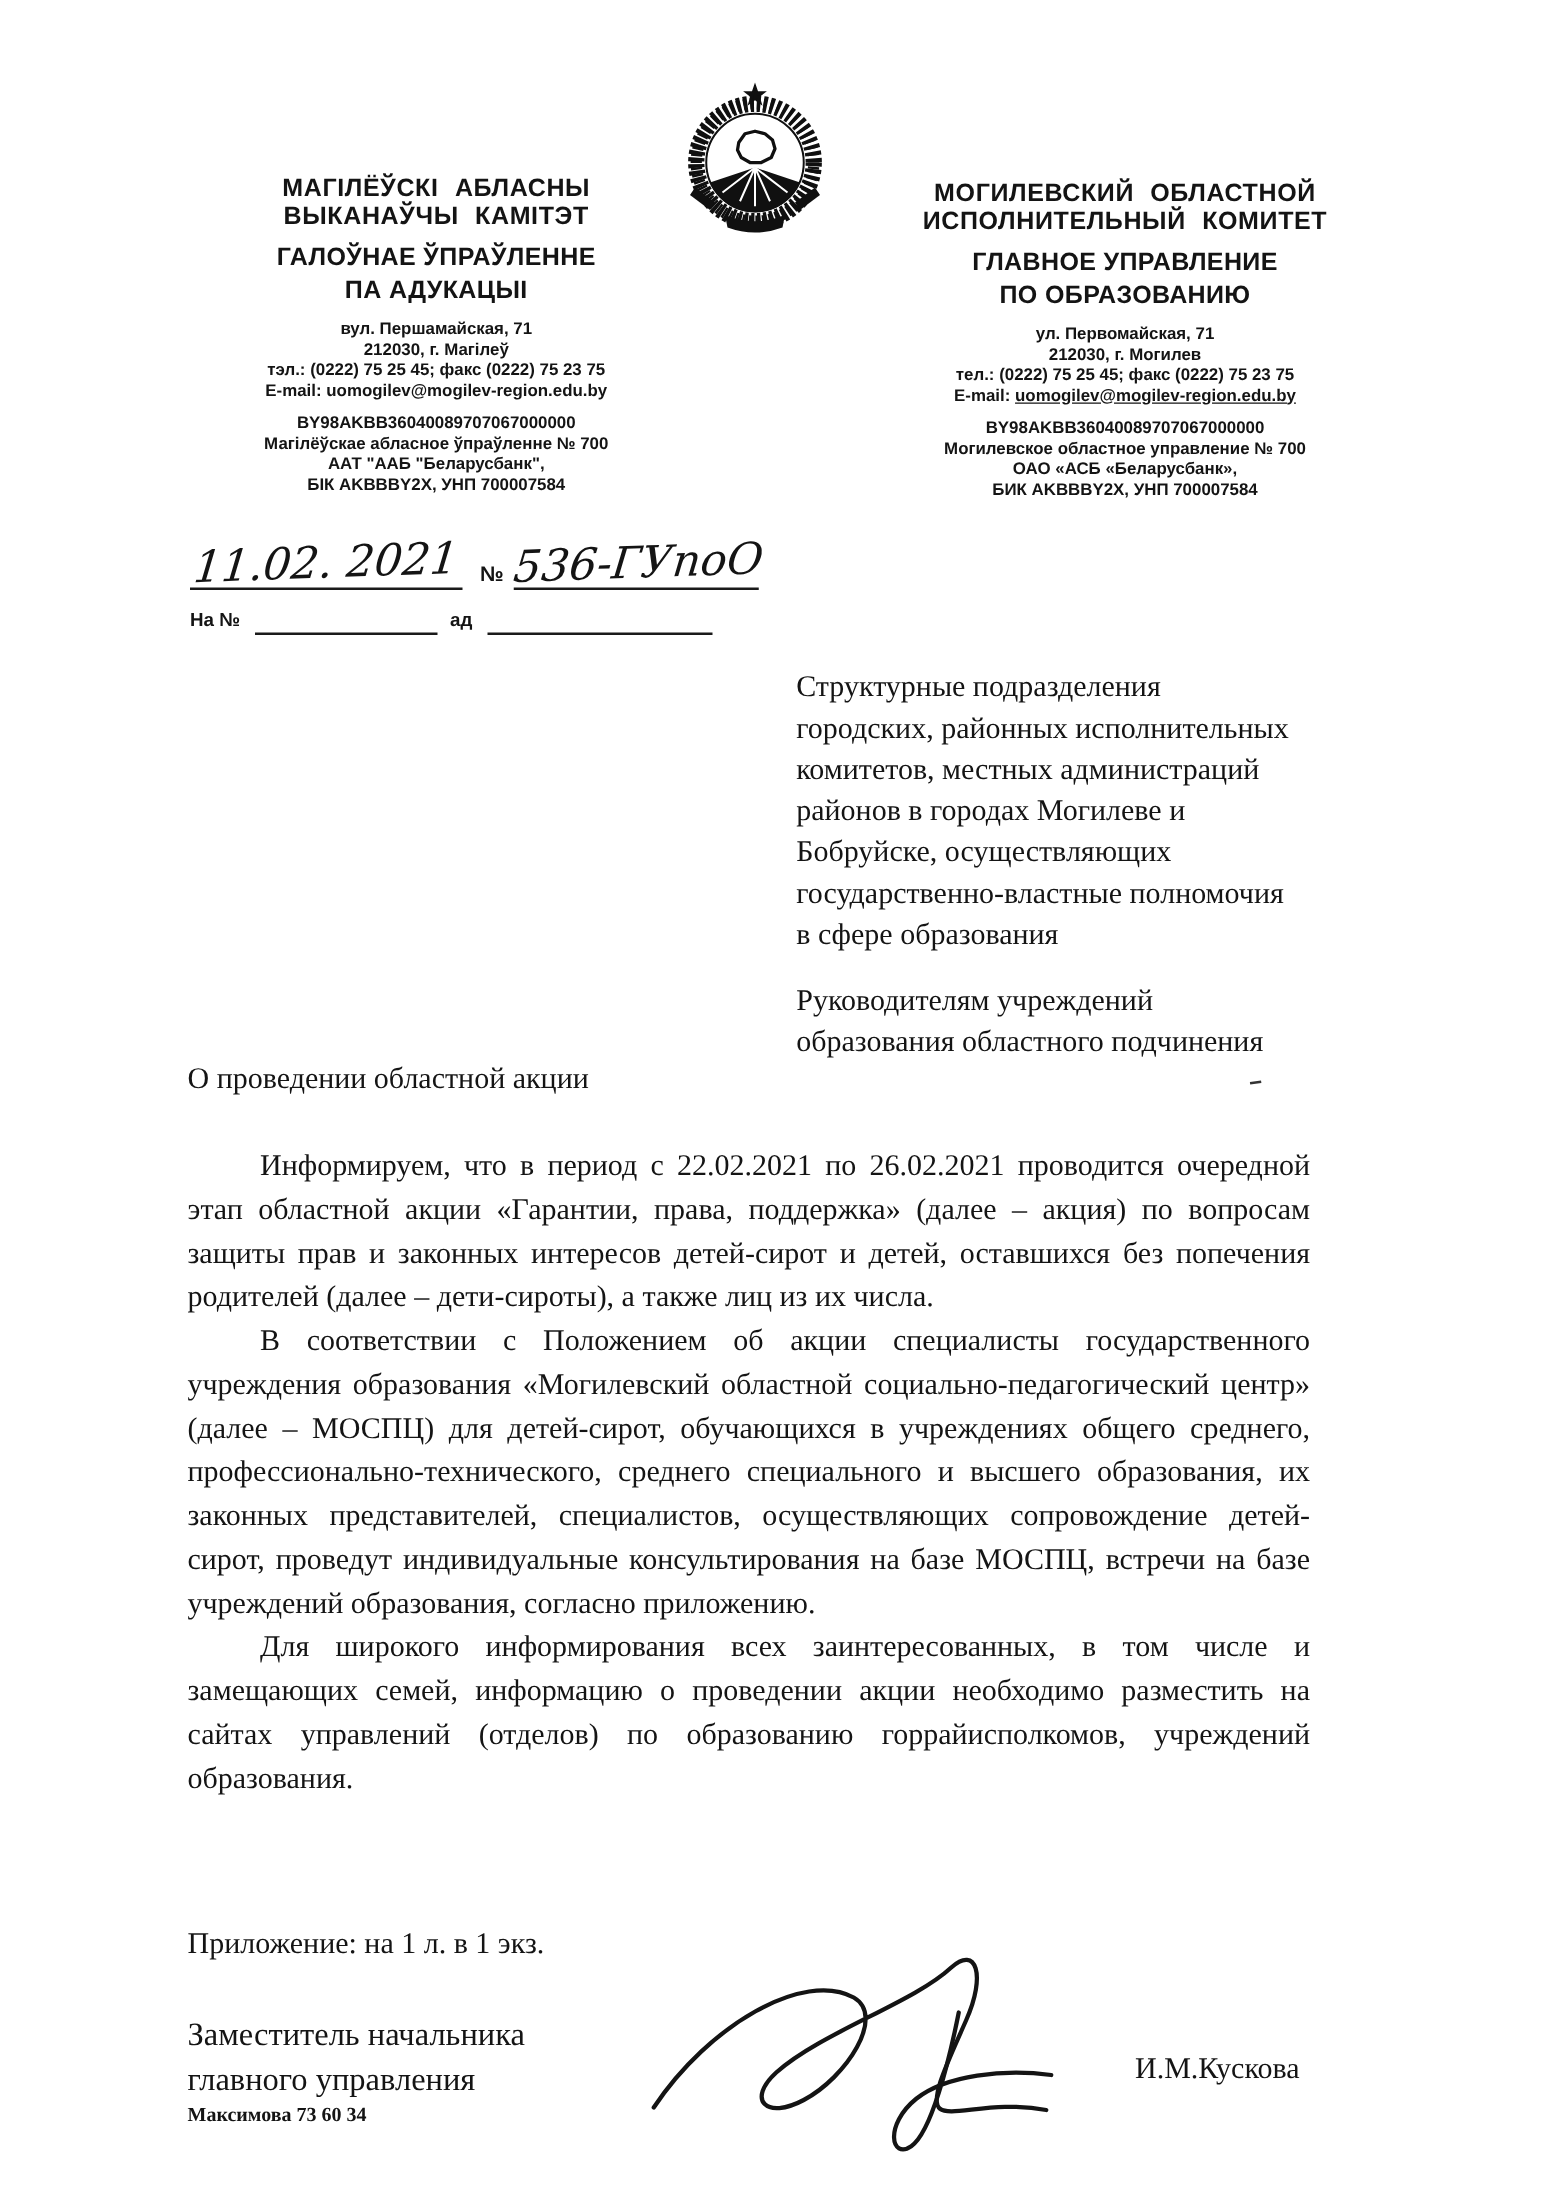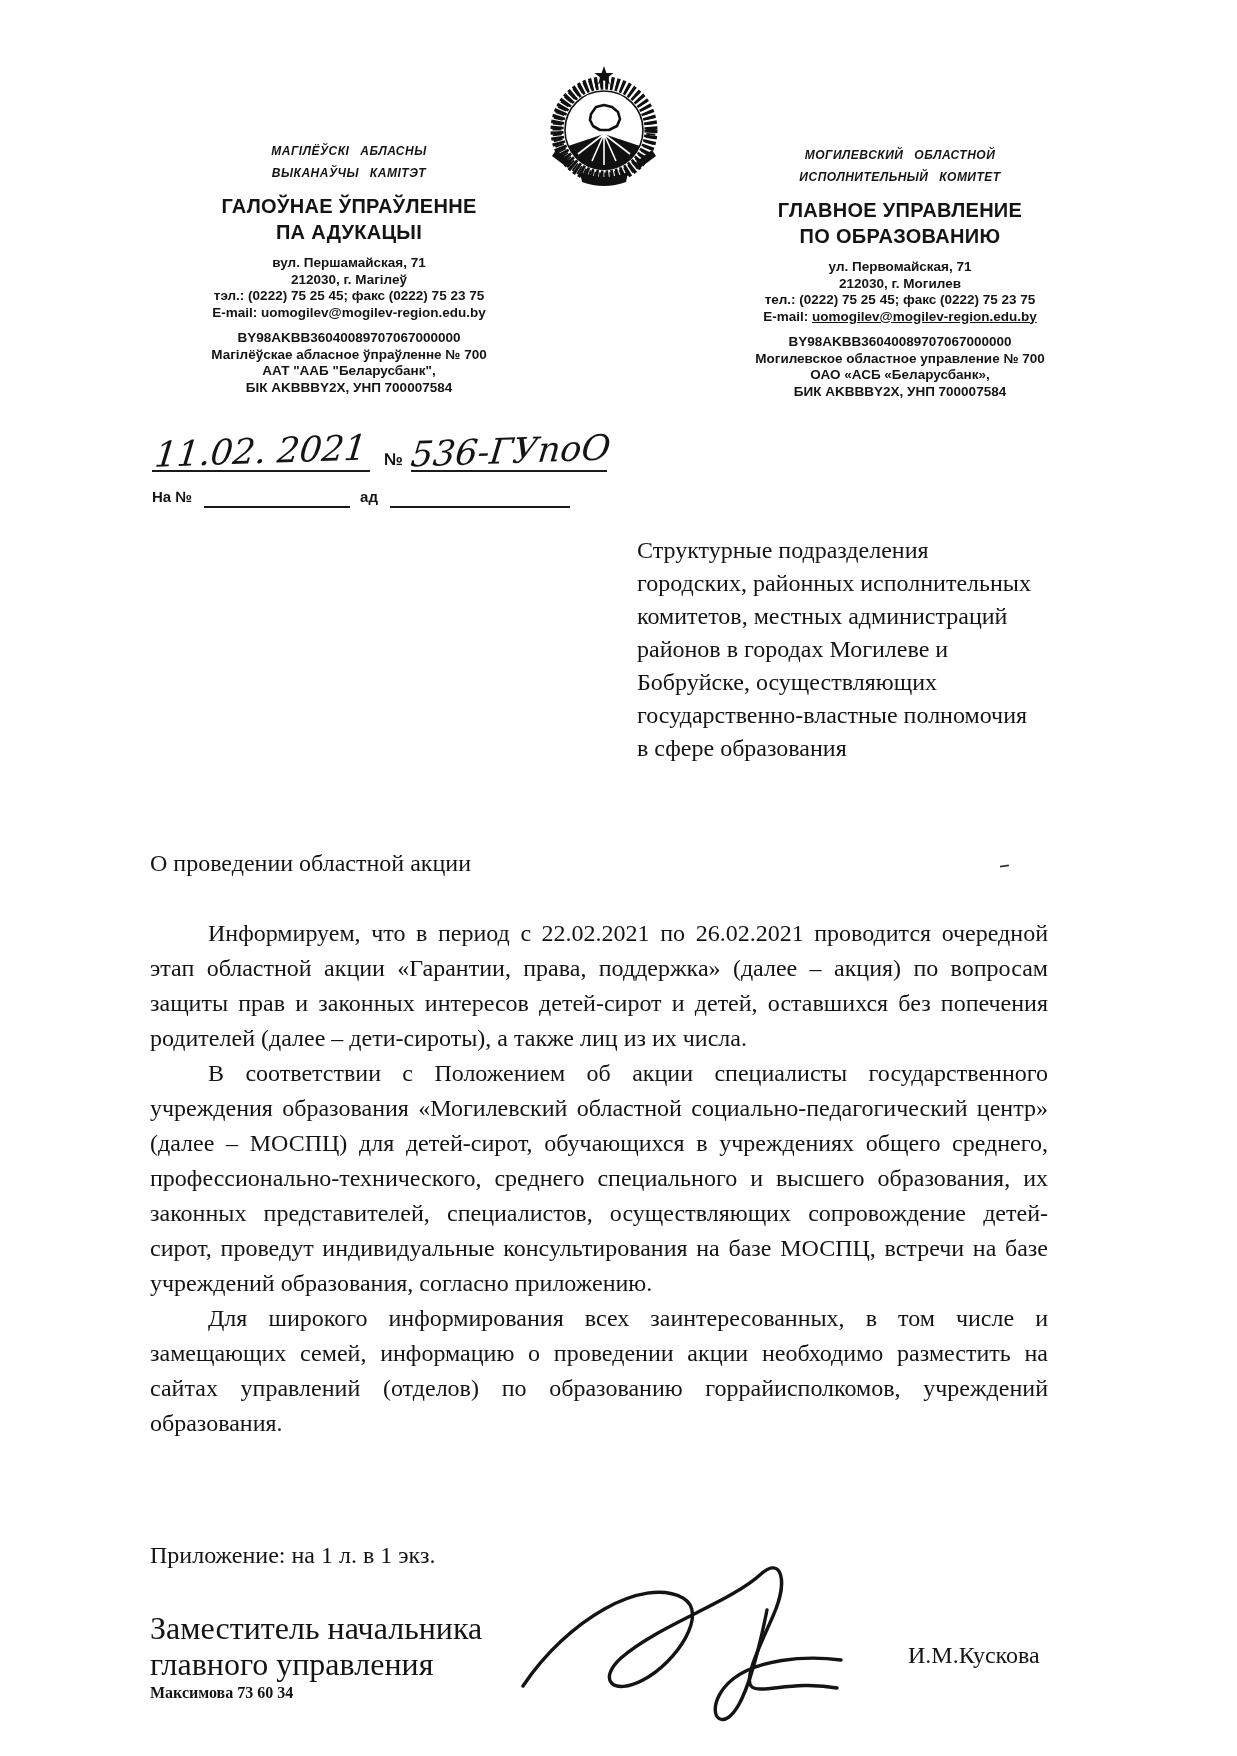--- a/index.html
+++ b/index.html
@@ -1,21 +1,21 @@
 <!DOCTYPE html>
 <html><head>
 <meta charset="utf-8">
 <style>
   html,body{margin:0;padding:0;background:#fff;}
   body{width:1237px;height:1756px;position:relative;font-family:"Liberation Serif",serif;color:#141414;overflow:hidden;}
   .abs{position:absolute;}
 
   
   .hdr-block{text-align:center;font-family:"Liberation Sans",sans-serif;font-weight:bold;}
-  .org-line{font-size:12px;line-height:22px;letter-spacing:.5px;word-spacing:7px;font-style:italic;}
+  .org-line{font-size:20px;line-height:22px;letter-spacing:.5px;word-spacing:7px;}
   .dept-line{font-size:20px;line-height:26px;letter-spacing:.3px;}
   .dept-wrap{margin-top:9px;}
   .addr-wrap{margin-top:10px;}
   .addr-line{font-size:13.5px;line-height:16.5px;}
   .bank-wrap{margin-top:9px;}
   .u{text-decoration:underline;}
 
   
   .emblem-svg{display:block;}
 
@@ -31,21 +31,21 @@
   
   .addressee{font-size:24px;line-height:33px;}
   .addressee .blk2{margin-top:20px;}
 
   
   .subject{font-size:24px;}
   .body-text{width:898px;font-size:24px;line-height:35px;text-align:justify;}
   .body-text p{margin:0;text-indent:58px;}
 
   
-  .sig-title{font-size:32px;line-height:36px;}
+  .sig-title{font-size:26px;line-height:36px;}
   .sig-name{font-size:24px;}
   .footer-exec{font-size:16px;font-weight:bold;}
 
   .artifact-dash{width:9px;height:2px;background:#333;transform:rotate(-8deg);}
 </style>
 </head>
 <body>
 
 <div class="abs" style="left:538px;top:62px;width:132px;height:126px;">
   <svg class="emblem-svg" width="132" height="126" viewBox="0 0 132 126">
@@ -125,20 +125,24 @@
 </div>
 
 <div class="abs addressee" style="left:637px;top:534px;width:485px;">
   <div>Структурные подразделения</div>
   <div>городских, районных исполнительных</div>
   <div>комитетов, местных администраций</div>
   <div>районов в городах Могилеве и</div>
   <div>Бобруйске, осуществляющих</div>
   <div>государственно-властные полномочия</div>
   <div>в сфере образования</div>
+  <div class="blk2">
+    <div>Руководителям учреждений</div>
+    <div>образования областного подчинения</div>
+  </div>
 </div>
 
 <div class="abs artifact-dash" style="left:1000px;top:865px;"></div>
 
 <div class="abs subject" style="left:150px;top:850px;">О проведении областной акции</div>
 
 <div class="abs body-text" style="left:150px;top:916px;">
   <p>Информируем, что в период с 22.02.2021 по 26.02.2021 проводится очередной этап областной акции «Гарантии, права, поддержка» (далее – акция) по вопросам защиты прав и законных интересов детей-сирот и детей, оставшихся без попечения родителей (далее – дети-сироты), а также лиц из их числа.</p>
   <p>В соответствии с Положением об акции специалисты государственного учреждения образования «Могилевский областной социально-педагогический центр» (далее – МОСПЦ) для детей-сирот, обучающихся в учреждениях общего среднего, профессионально-технического, среднего специального и высшего образования, их законных представителей, специалистов, осуществляющих сопровождение детей-сирот, проведут индивидуальные консультирования на базе МОСПЦ, встречи на базе учреждений образования, согласно приложению.</p>
   <p>Для широкого информирования всех заинтересованных, в том числе и замещающих семей, информацию о проведении акции необходимо разместить на сайтах управлений (отделов) по образованию горрайисполкомов, учреждений образования.</p>

